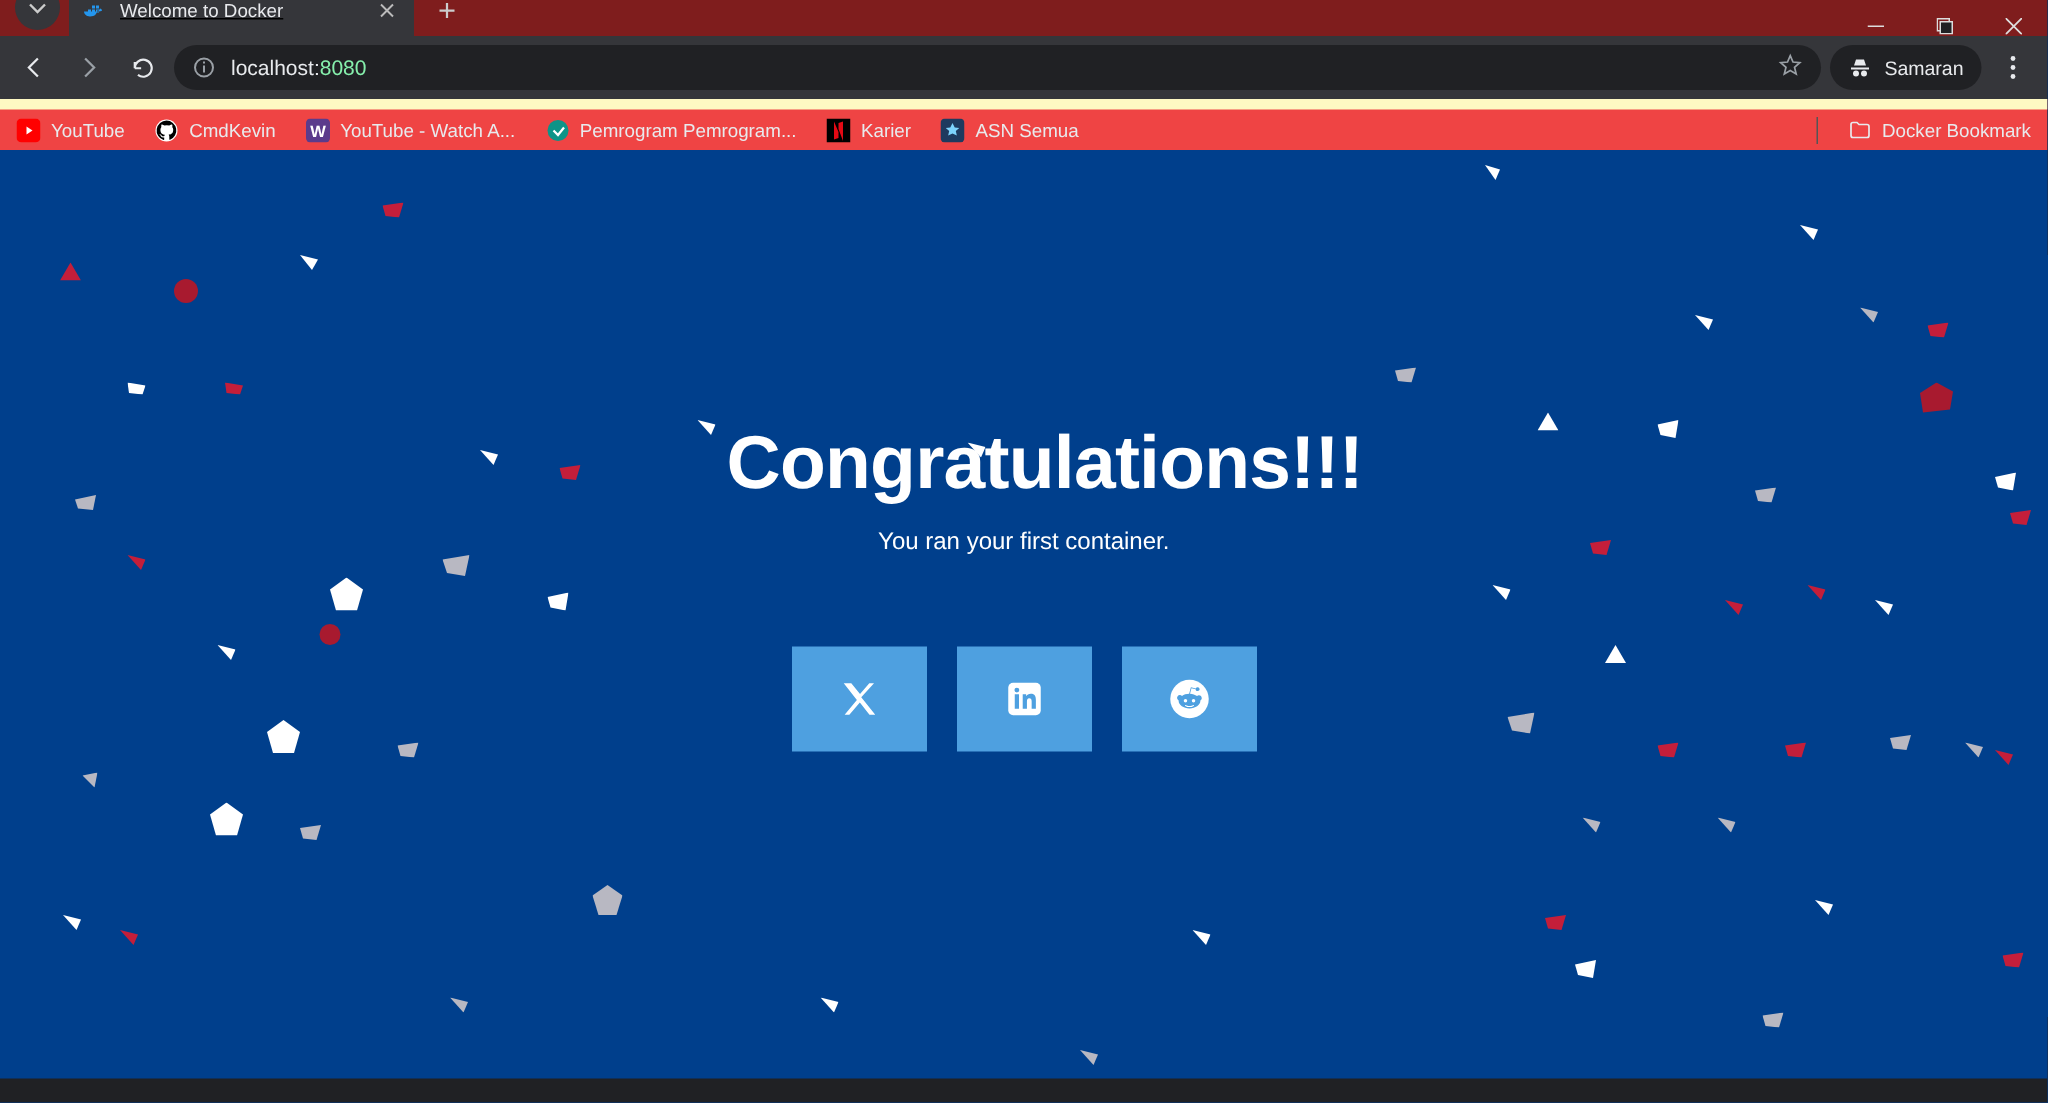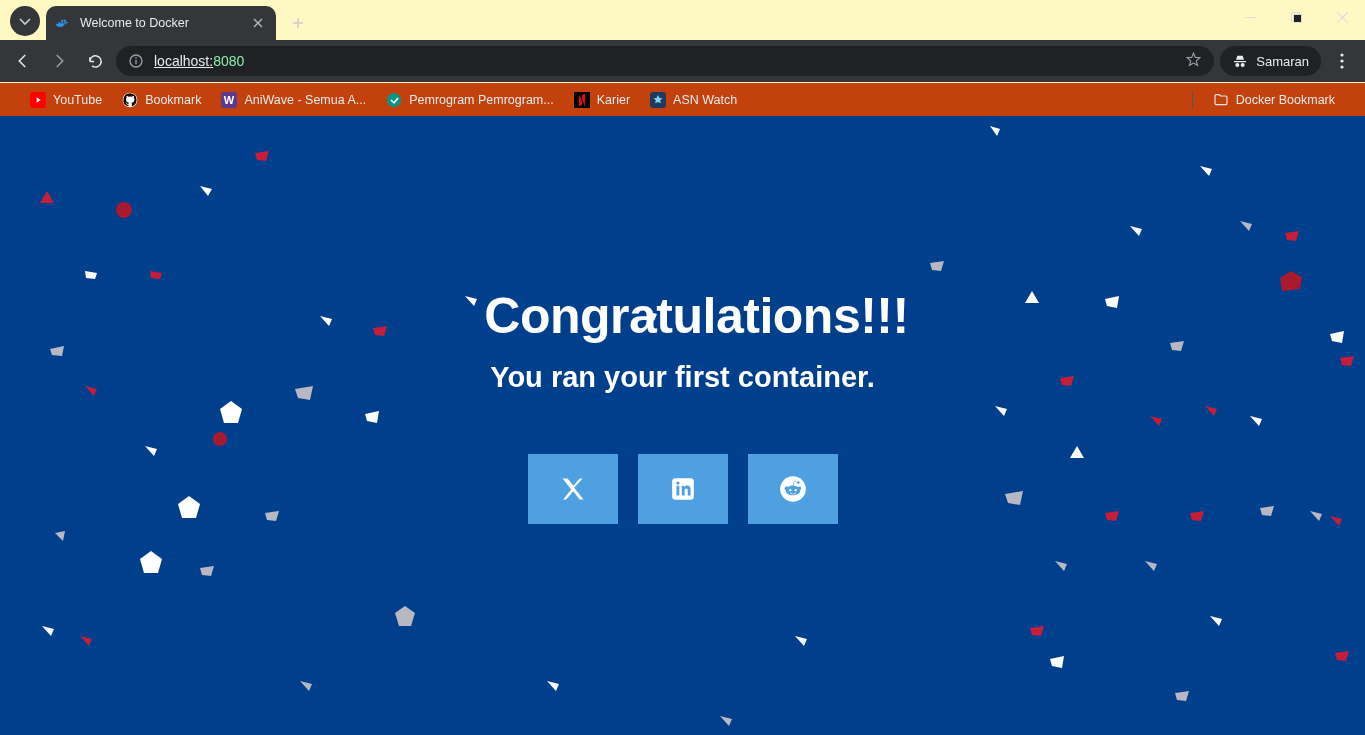--- a/index.html
+++ b/index.html
@@ -21,25 +21,26 @@
     z-index: 50;
   }
   .window-controls .ctrl {
     width: 46px; height: 34px;
     display: flex; align-items: center; justify-content: center;
     color: #ddd;
   }
 
   
   .tab-strip {
-    height: 40px;
-    background: #fef9c3;
+    height: 24px;
+    background: #7f1d1d;
     display: flex;
     align-items: flex-end;
     padding-left: 8px;
+    text-decoration: underline;
   }
   .tab-search-btn {
     width: 30px; height: 30px;
     border-radius: 15px;
     background: #35363a;
     margin: 0 6px 4px 2px;
     display:flex; align-items:center; justify-content:center;
     color:#ccc;
   }
   .tab {
@@ -94,40 +95,40 @@
     border-radius: 15px;
     display: flex;
     align-items: center;
     padding: 0 12px;
     gap: 10px;
     color:#e8eaed;
     font-size: 14px;
   }
   .omnibox .site-info { color:#9aa0a6; display:flex; }
   .omnibox .url-muted { color:#86efac; }
-  .omnibox .url-main { color:#e8eaed;text-decoration:underline; }
+  .omnibox .url-main { color:#e8eaed; }
   .omnibox .spacer { flex:1; }
   .omnibox .star { color:#9aa0a6; }
   .profile-pill {
     height: 30px;
     background:#202124;
     border-radius:15px;
     display:flex;align-items:center;
     padding:0 12px; gap:8px;
     color:#e8eaed; font-size:13px;justify-content:flex-end;
   }
   .kebab { width:30px;height:30px;display:flex;align-items:center;justify-content:center;color:#e8eaed; }
 
   
   .bookmarks {
     height: 34px;
-    background: #c2410c;
-    border-top: 1px solid #fef9c3;
+    background: #ef4444;
+    border-top: 7px solid #fef9c3;
     display:flex; align-items:center;
-    padding: 0 22px;
+    padding: 0 3px;
     gap: 4px;
     color:#e8eaed;
     font-size:12.5px;
   }
   .bm-item {
     display:flex; align-items:center; gap:7px;
     padding: 4px 8px; border-radius:4px;
     white-space:nowrap;
   }
   .bm-ico { width:16px;height:16px;display:flex;align-items:center;justify-content:center; }
@@ -148,23 +149,23 @@
     color:#fff;
   }
   .headline {
     font-size: 50px;
     font-weight: 700;
     letter-spacing: -0.5px;
     margin-top: -40px;
     margin-left: 28px;
   }
   .subhead {
-    font-size: 29px;
+    font-size: 16px;
     margin-top: 16px;
-    font-weight: 700;
+    font-weight: 400;
   }
   .share-row {
     display:flex; gap:20px;
     margin-top: 60px;
   }
   .share-btn {
     width: 90px; height: 70px;
     background: #4ea0e0;
     display:flex;align-items:center;justify-content:center;
   }
@@ -283,30 +284,30 @@
       </span>
     <span>YouTube</span>
   </div>
   <div class="bm-item">
     <span class="bm-ico">
         <svg width="16" height="16" viewBox="0 0 24 24">
           <circle cx="12" cy="12" r="11" fill="#fff"></circle>
           <path fill="#000" d="M12 2a10 10 0 00-3 19.5c.5 0 .7-.3.7-.6v-2c-2.8.6-3.4-1.3-3.4-1.3-.4-1-1-1.3-1-1.3-1-.6 0-.6 0-.6 1 0 1.6 1 1.6 1 .9 1.6 2.4 1.1 3 .9 0-.7.3-1.1.6-1.4-2.2-.2-4.6-1.1-4.6-5 0-1 .4-2 1-2.6 0-.3-.4-1.3.1-2.6 0 0 .9-.3 2.8 1a9 9 0 015 0c2-1.3 2.8-1 2.8-1 .6 1.3.2 2.3.1 2.6.7.7 1 1.6 1 2.6 0 3.9-2.3 4.7-4.6 5 .4.3.7.9.7 1.8v2.7c0 .3.2.7.7.6A10 10 0 0012 2z"></path>
         </svg>
       </span>
-    <span>Bookmark</span>
+    <span>CmdKevin</span>
   </div>
   <div class="bm-item">
     <span class="bm-ico">
         <svg width="16" height="16" viewBox="0 0 16 16">
           <rect width="16" height="16" rx="3" fill="#5b3b8c"></rect>
           <text x="8" y="12" font-size="11" text-anchor="middle" fill="#fff" font-weight="700">W</text>
         </svg>
       </span>
-    <span>AniWave - Semua A...</span>
+    <span>YouTube - Watch A...</span>
   </div>
   <div class="bm-item">
     <span class="bm-ico">
         <svg width="16" height="16" viewBox="0 0 16 16">
           <circle cx="8" cy="8" r="7" fill="#0d9488"></circle>
           <path d="M5 8l3 3 4-5" stroke="#fff" stroke-width="1.5" fill="none"></path>
         </svg>
       </span>
     <span>Pemrogram Pemrogram...</span>
   </div>
@@ -319,21 +320,21 @@
       </span>
     <span>Karier</span>
   </div>
   <div class="bm-item">
     <span class="bm-ico">
         <svg width="16" height="16" viewBox="0 0 16 16">
           <rect width="16" height="16" rx="3" fill="#1e3a5f"></rect>
           <path d="M8 3l1.5 3 3 .3-2.3 2 .7 3L8 10l-2.9 1.3.7-3L3.5 6.3l3-.3z" fill="#7dd3fc"></path>
         </svg>
       </span>
-    <span>ASN Watch</span>
+    <span>ASN Semua</span>
   </div>
   <span class="bm-spacer"></span>
   <span class="bm-divider"></span>
   <div class="bm-item">
     <span class="bm-ico">
         <svg width="16" height="16" viewBox="0 0 24 24">
           <path d="M3 6a2 2 0 012-2h4l2 2h8a2 2 0 012 2v9a2 2 0 01-2 2H5a2 2 0 01-2-2V6z" fill="none" stroke="currentColor" stroke-width="1.7"></path>
         </svg>
       </span>
     <span>Docker Bookmark</span>

